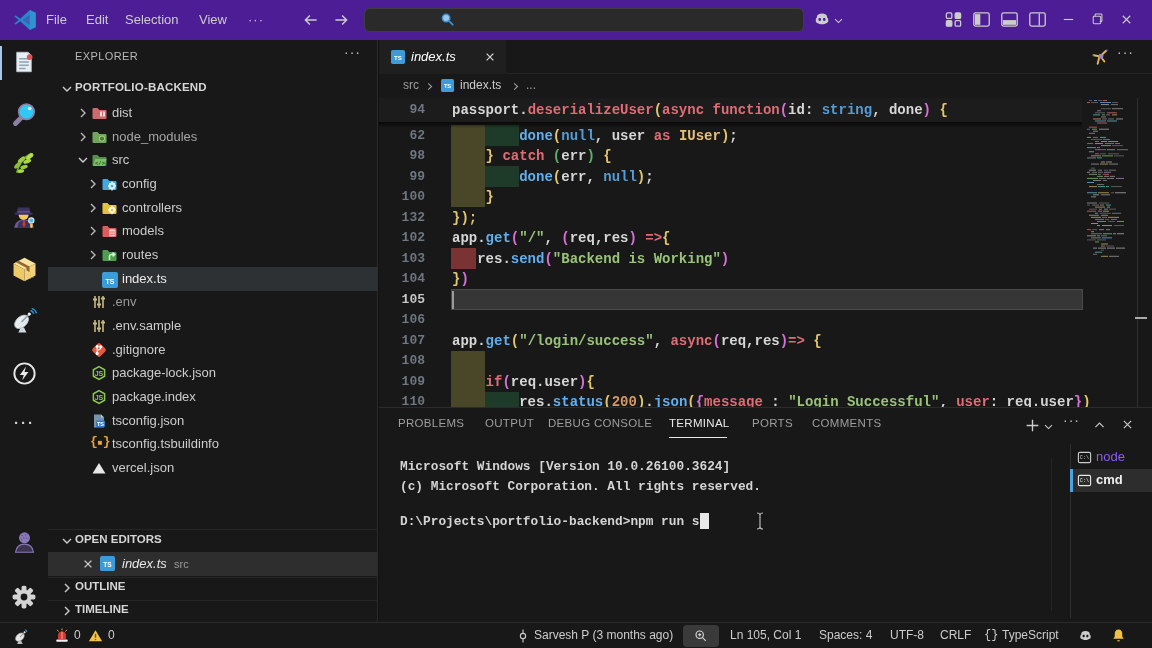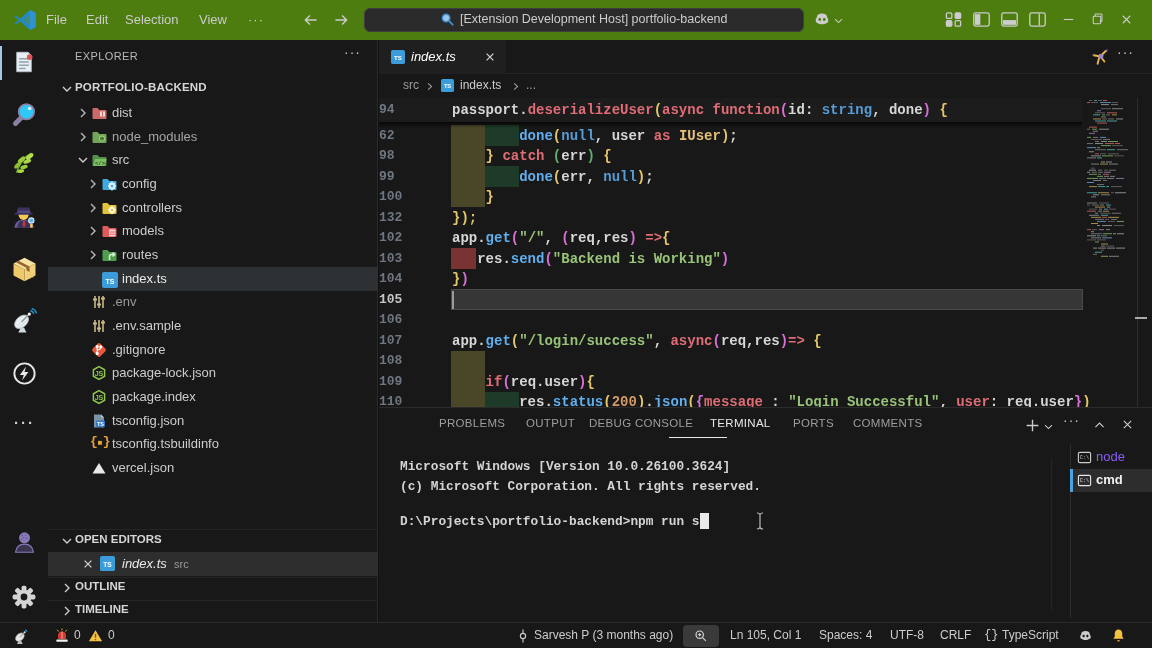--- a/index.html
+++ b/index.html
@@ -2,47 +2,47 @@
 <html><head>
 <meta charset="utf-8">
 <style>
   * { margin:0; padding:0; box-sizing:border-box; }
   html,body { width:1152px; height:648px; overflow:hidden; background:#111; }
   body { font-family:"Liberation Sans", sans-serif; color:#cccccc; position:relative; }
   .abs { position:absolute; }
   .mono { font-family:"Liberation Mono", monospace; }
 
   
-  #titlebar { position:absolute; left:0; top:0; width:1152px; height:40px; background:#4d7c0f; }
+  #titlebar { position:absolute; left:0; top:0; width:1152px; height:40px; background:#4c1d95; }
   .menu { position:absolute; top:0; height:40px; line-height:40px; font-size:13px; color:#cccccc; }
 
   
   #activitybar { position:absolute; left:0; top:40px; width:48px; height:582px; background:#181818; }
 
   
   #sidebar { position:absolute; left:48px; top:40px; width:330px; height:582px; background:#181818; border-right:1px solid #2b2b2b; }
   .row { position:absolute; left:0; width:330px; height:24px; }
   .rowlbl { position:absolute; font-size:13px; color:#cccccc; top:4px; }
   .chev { position:absolute; width:16px; height:16px; top:4px; }
 
   
   #editor { position:absolute; left:379px; top:40px; width:773px; height:367px; background:#181818; }
   #tabbar { position:absolute; left:0; top:0; width:773px; height:34px; background:#181818; border-bottom:1px solid #252525;}
   #tab1 { position:absolute; left:0; top:0; width:127px; height:34px; background:#1f1f1f; }
   #breadcrumb { position:absolute; left:0; top:34px; width:773px; height:24px; font-size:12px; color:#9d9d9d; }
   #code { position:absolute; left:0; top:58px; width:773px; height:309px; overflow:hidden; font-family:"Liberation Mono",monospace; font-size:14px; font-weight:bold; }
   .cl { position:absolute; height:20.5px; line-height:20.5px; white-space:pre; }
-  .ln { position:absolute; left:0; width:46px; color:#6e7681; font-size:13px; }
+  .ln { position:absolute; left:0; width:46px; text-align:right; color:#6e7681; font-size:13px; }
   .w{color:#d6d6d6} .red{color:#e06c75} .blu{color:#61afef}
   .yel{color:#e5c07b} .grn{color:#98c379} .org{color:#d19a66} .b1{color:#e3c66b}
   .b2{color:#d670d6} .b3{color:#5fae6e} .typ{color:#569cd6}
 
   
   #panel { position:absolute; left:379px; top:407px; width:773px; height:215px; background:#181818; border-top:1px solid #2b2b2b; }
-  .ptab { position:absolute; top:9px; font-size:11.5px; color:#9d9d9d; letter-spacing:.3px;margin-left:41px; }
+  .ptab { position:absolute; top:9px; font-size:11.5px; color:#9d9d9d; letter-spacing:.3px; }
 
   
   #statusbar { position:absolute; left:0; top:622px; width:1152px; height:26px; background:#181818; border-top:1px solid #2b2b2b; font-size:12px; color:#cccccc; }
   .sitem { position:absolute; top:0; height:26px; line-height:25px; }
 </style>
 </head>
 <body>
 
 <div id="titlebar">
 
@@ -61,21 +61,20 @@
     </svg>
   <svg class="abs" style="left:332px;top:11px" width="18" height="18" viewBox="0 0 16 16" fill="none" stroke="#cccccc" stroke-width="1.3">
       <path d="M3 8 H13 M9 4 L13 8 L9 12"></path>
     </svg>
 
   <div class="abs" style="left:364px;top:8px;width:440px;height:24px;background:#2a2a2a;border:1px solid #3e3e3e;border-radius:6px;"></div>
   <svg class="abs" style="left:440px;top:12px" width="15" height="15" viewBox="0 0 16 16">
       <circle cx="6.5" cy="6.5" r="4" fill="#9cc7e8" stroke="#3b8fd4" stroke-width="1.6"></circle>
       <path d="M9.5 9.5 L13.5 13.5" stroke="#3b8fd4" stroke-width="2" stroke-linecap="round"></path>
     </svg>
-  <div class="abs" style="left:460px;top:12px;font-size:12.5px;color:#cccccc;">[Extension Development Host] portfolio-backend</div>
 
   <svg class="abs" style="left:813px;top:11px" width="18" height="18" viewBox="0 0 16 16" fill="#cccccc">
       <path d="M8 2.2c2.6 0 4.6 1 4.6 3.3v.6c.5.2.9.7.9 1.3v1.8c0 .4-.2.8-.6 1-1.2.9-3 1.6-4.9 1.6s-3.7-.7-4.9-1.6c-.4-.2-.6-.6-.6-1V7.4c0-.6.4-1.1.9-1.3v-.6C3.4 3.2 5.4 2.2 8 2.2zM6 6.2c-.7 0-1.2.5-1.2 1.3S5.3 8.8 6 8.8s1.2-.5 1.2-1.3S6.7 6.2 6 6.2zm4 0c-.7 0-1.2.5-1.2 1.3s.5 1.3 1.2 1.3 1.2-.5 1.2-1.3S10.7 6.2 10 6.2z"></path>
       <rect x="5.4" y="9.6" width="1.3" height="1.8" rx=".4"></rect>
       <rect x="9.3" y="9.6" width="1.3" height="1.8" rx=".4"></rect>
     </svg>
   <svg class="abs" style="left:833px;top:15px" width="11" height="11" viewBox="0 0 16 16" fill="none" stroke="#cccccc" stroke-width="1.5">
       <path d="M3 6 L8 11 L13 6"></path>
     </svg>
 

